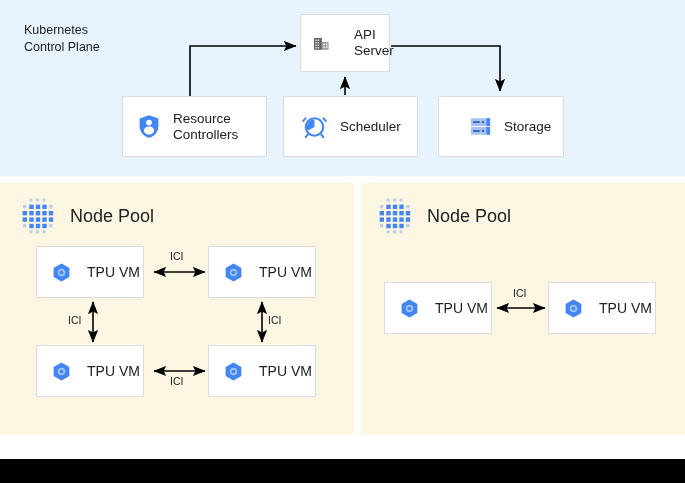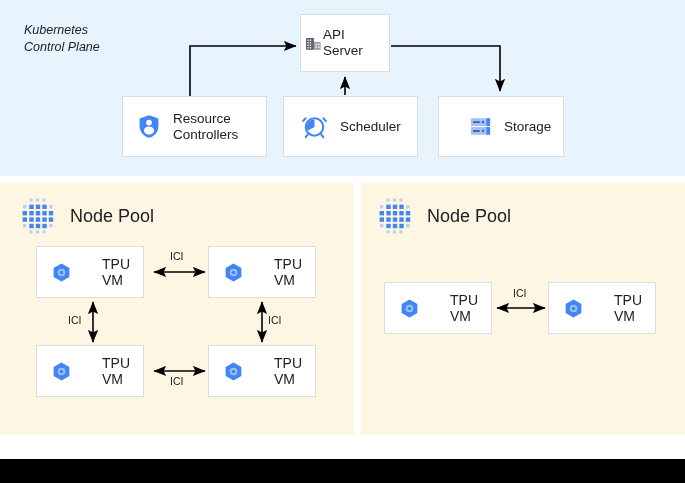--- a/index.html
+++ b/index.html
@@ -15,21 +15,20 @@
 
   
   #control-plane{
     left:0;top:0;width:685px;height:176px;
     background:#e8f4fd;
   }
   #control-plane-title{
     position:absolute;left:24px;top:22px;
     font-size:12.5px;line-height:17px;color:#202124;
     white-space:pre-line;
-    font-style:italic;
   }
 
   
   #node-pool-left{
     left:0;top:183px;width:354px;height:252px;
     background:#fdf6e3;
   }
   #node-pool-right{
     left:361px;top:183px;width:324px;height:252px;
     background:#fdf6e3;
@@ -42,28 +41,28 @@
     position:absolute;box-sizing:border-box;
     background:#ffffff;border:1px solid #dadce0;
     display:flex;align-items:center;
   }
   .card .label{
     font-size:13.5px;color:#202124;line-height:16px;
     white-space:pre-line;
   }
 
   
-  #api-server{left:300px;top:14px;width:90px;height:58px;padding-left:3px;gap:0;}
+  #api-server{left:300px;top:14px;width:90px;height:58px;padding-left:11px;gap:23px;}
   #api-server .label{font-size:13.5px;}
   #resource-controllers{left:122px;top:96px;width:145px;height:61px;padding-left:14px;gap:12px;}
   #scheduler{left:283px;top:96px;width:135px;height:61px;padding-left:18px;gap:13px;}
   #storage{left:438px;top:96px;width:126px;height:61px;padding-left:30px;gap:12px;}
 
   
-  .tpu-card{width:108px;height:52px;padding-left:14px;gap:30px;}
+  .tpu-card{width:108px;height:52px;padding-left:14px;gap:15px;}
   .tpu-card .label{font-size:14px;}
   #tpu-l1{left:36px;top:246px;}
   #tpu-l2{left:208px;top:246px;}
   #tpu-l3{left:36px;top:345px;}
   #tpu-l4{left:208px;top:345px;}
   #tpu-r1{left:384px;top:282px;}
   #tpu-r2{left:548px;top:282px;}
 
   
   #wires{position:absolute;left:0;top:0;width:685px;height:483px;pointer-events:none;}

